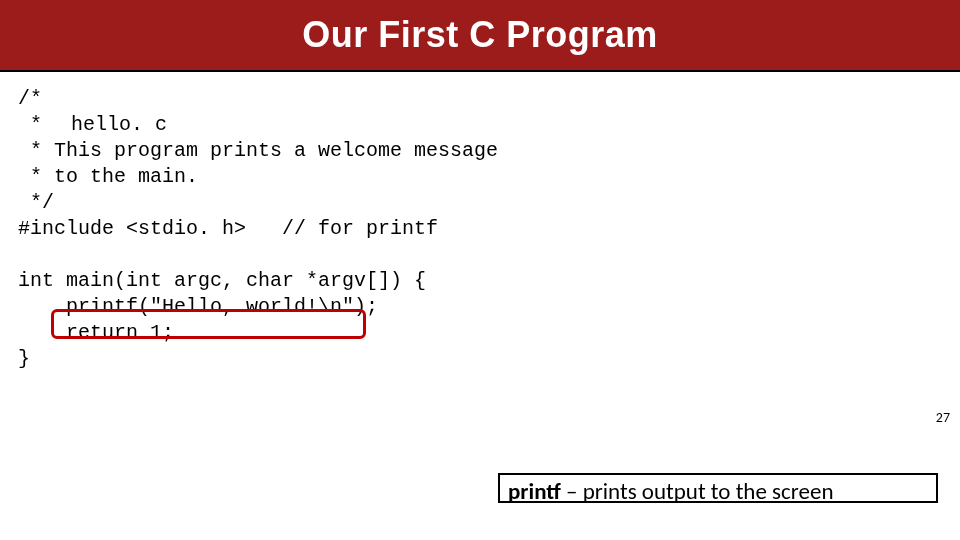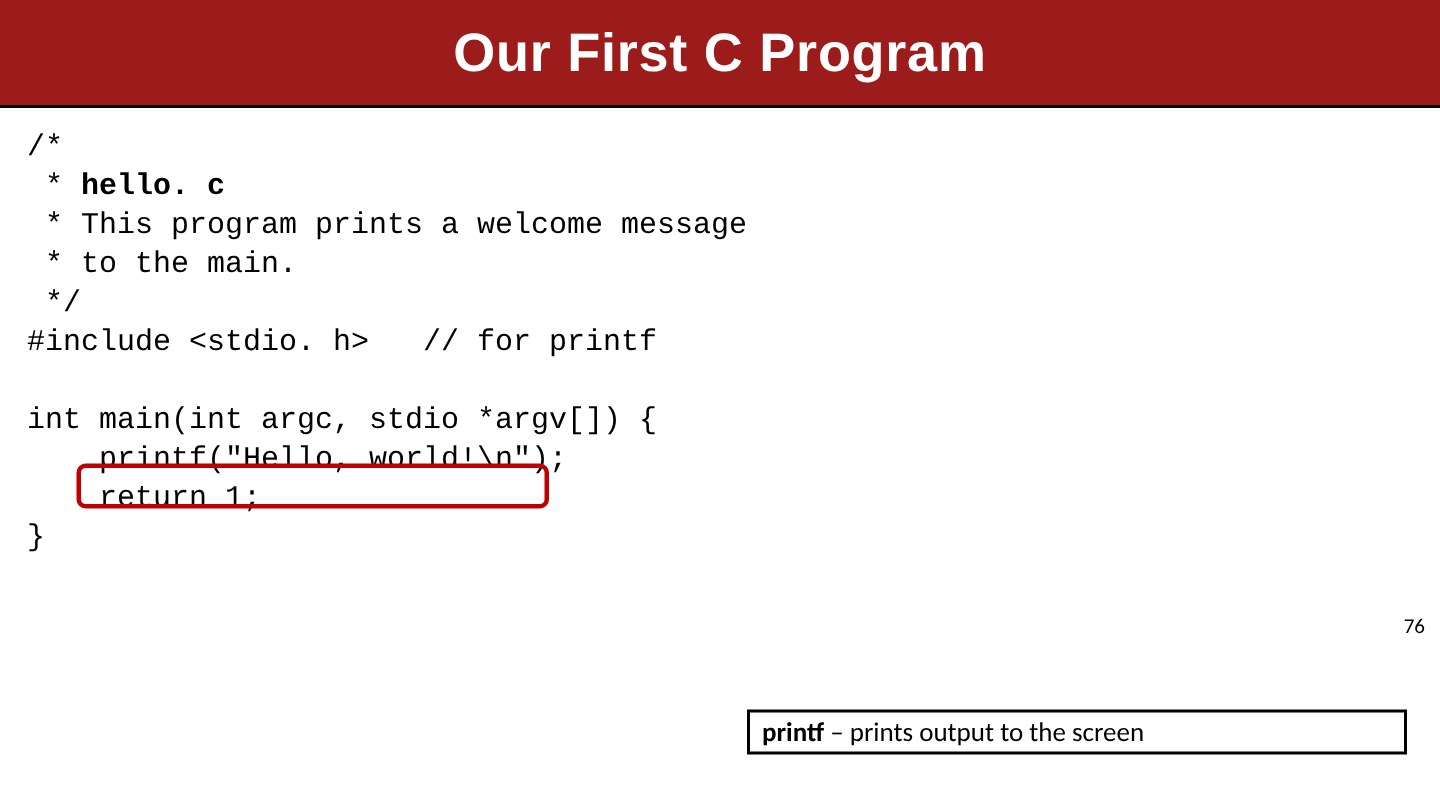--- a/index.html
+++ b/index.html
@@ -17,40 +17,40 @@
     font-family: "Arial Black", Arial, sans-serif;
   }
   .code-block {
     font-family: Consolas, "Courier New", monospace;
     font-size: 20px;
     line-height: 1.3;
     white-space: pre;
     color: #000;
     padding: 14px 18px 0 18px;
   }
-  .code-block b { font-weight: bold; }
+  .code-block b { font-weight: normal; margin-left: 17px; }
   .highlight-box {
     position: absolute;
     border: 3px solid #c00000;
     border-radius: 6px;
     left: 51px;
     top: 309px;
     width: 315px;
     height: 30px;
     pointer-events: none;
   }
   .caption-box {
     position: absolute;
     left: 498px;
     top: 473px;
     width: 440px;
     height: 30px;
     border: 2px solid #000;
     background: #fff;
-    font-size: 18px;
+    font-size: 23px;
     padding: 2px 8px;
     font-family: Calibri, Arial, sans-serif;
   }
   .caption-box b { font-weight: bold; }
   .slide-number {
     position: absolute;
     right: 10px;
     bottom: 6px;
     font-size: 14px;
     color: #000;
@@ -63,26 +63,26 @@
 
   <div class="title-bar">Our First C Program</div>
 
   <div class="code-block"><span>/*</span>
 <span><span> * </span><b>hello. c</b></span>
 <span> * This program prints a welcome message</span>
 <span> * to the main.</span>
 <span> */</span>
 <span>#include &lt;stdio. h&gt;   // for printf</span>
 <span></span>
-<span>int main(int argc, stdio *argv[]) {</span>
+<span>int main(int argc, char *argv[]) {</span>
 <span>    printf("Hello, world!\n");</span>
 <span>    return 1;</span>
 <span>}</span></div>
 
   <div class="highlight-box"></div>
 
   <div class="caption-box">
     <b>printf</b><span> – prints output to the screen</span>
   </div>
 
-  <div class="slide-number">76</div>
+  <div class="slide-number">27</div>
 
 </div>
 
 </body></html>

